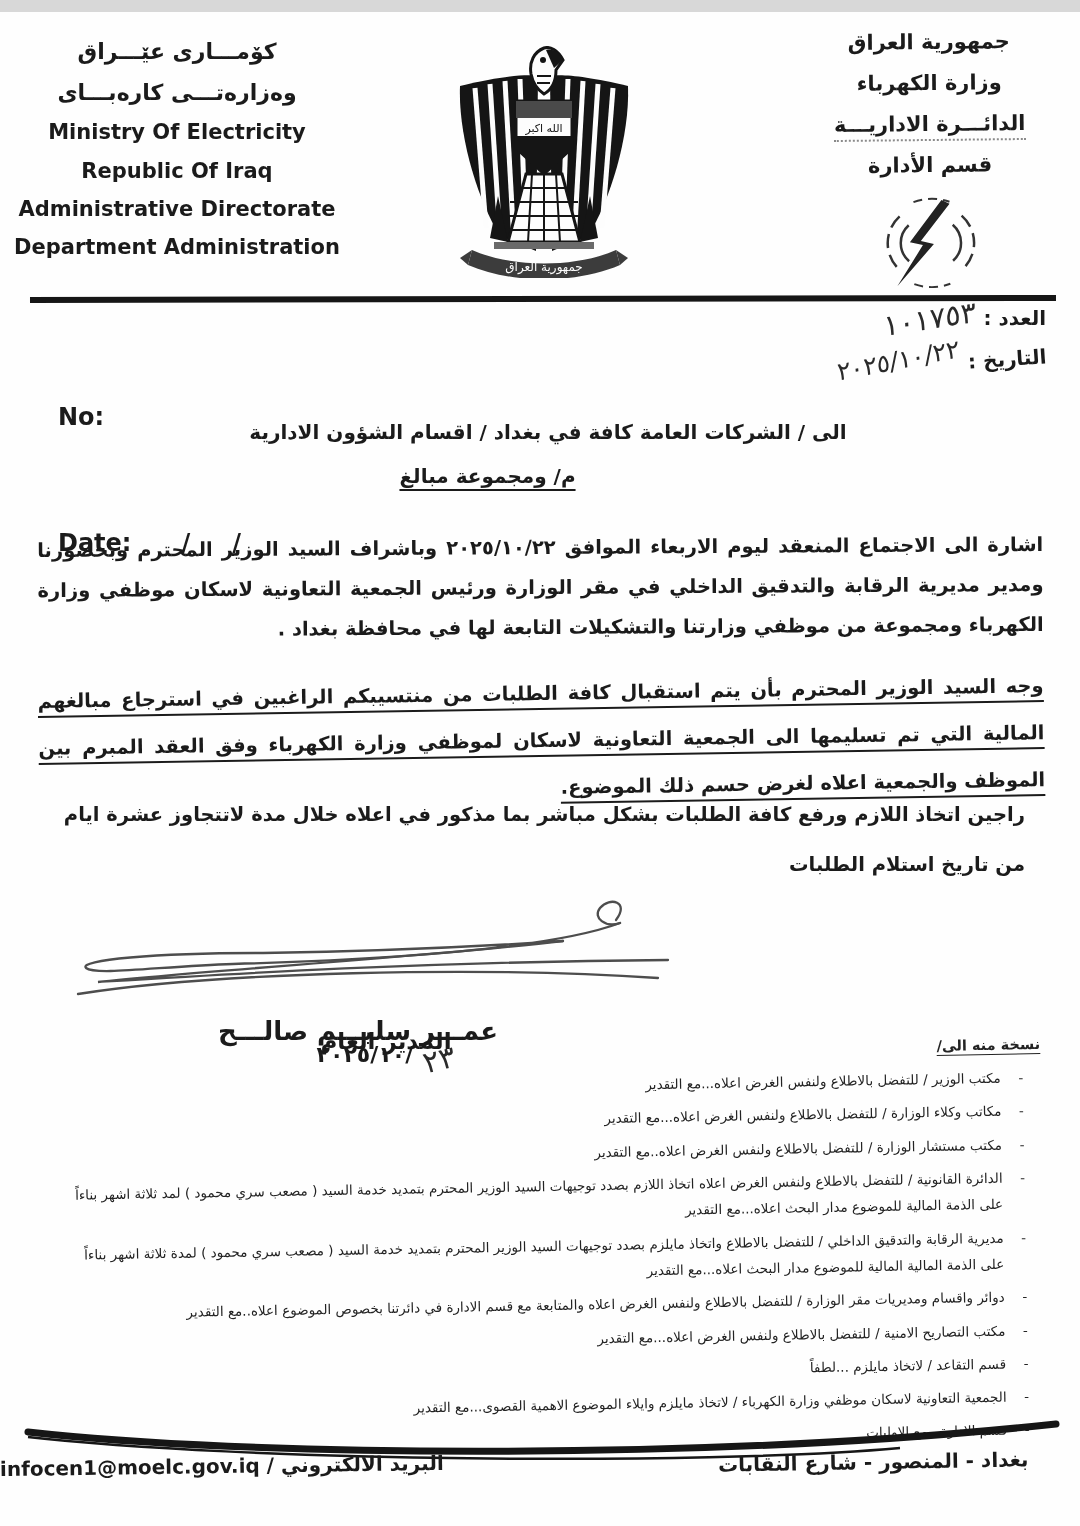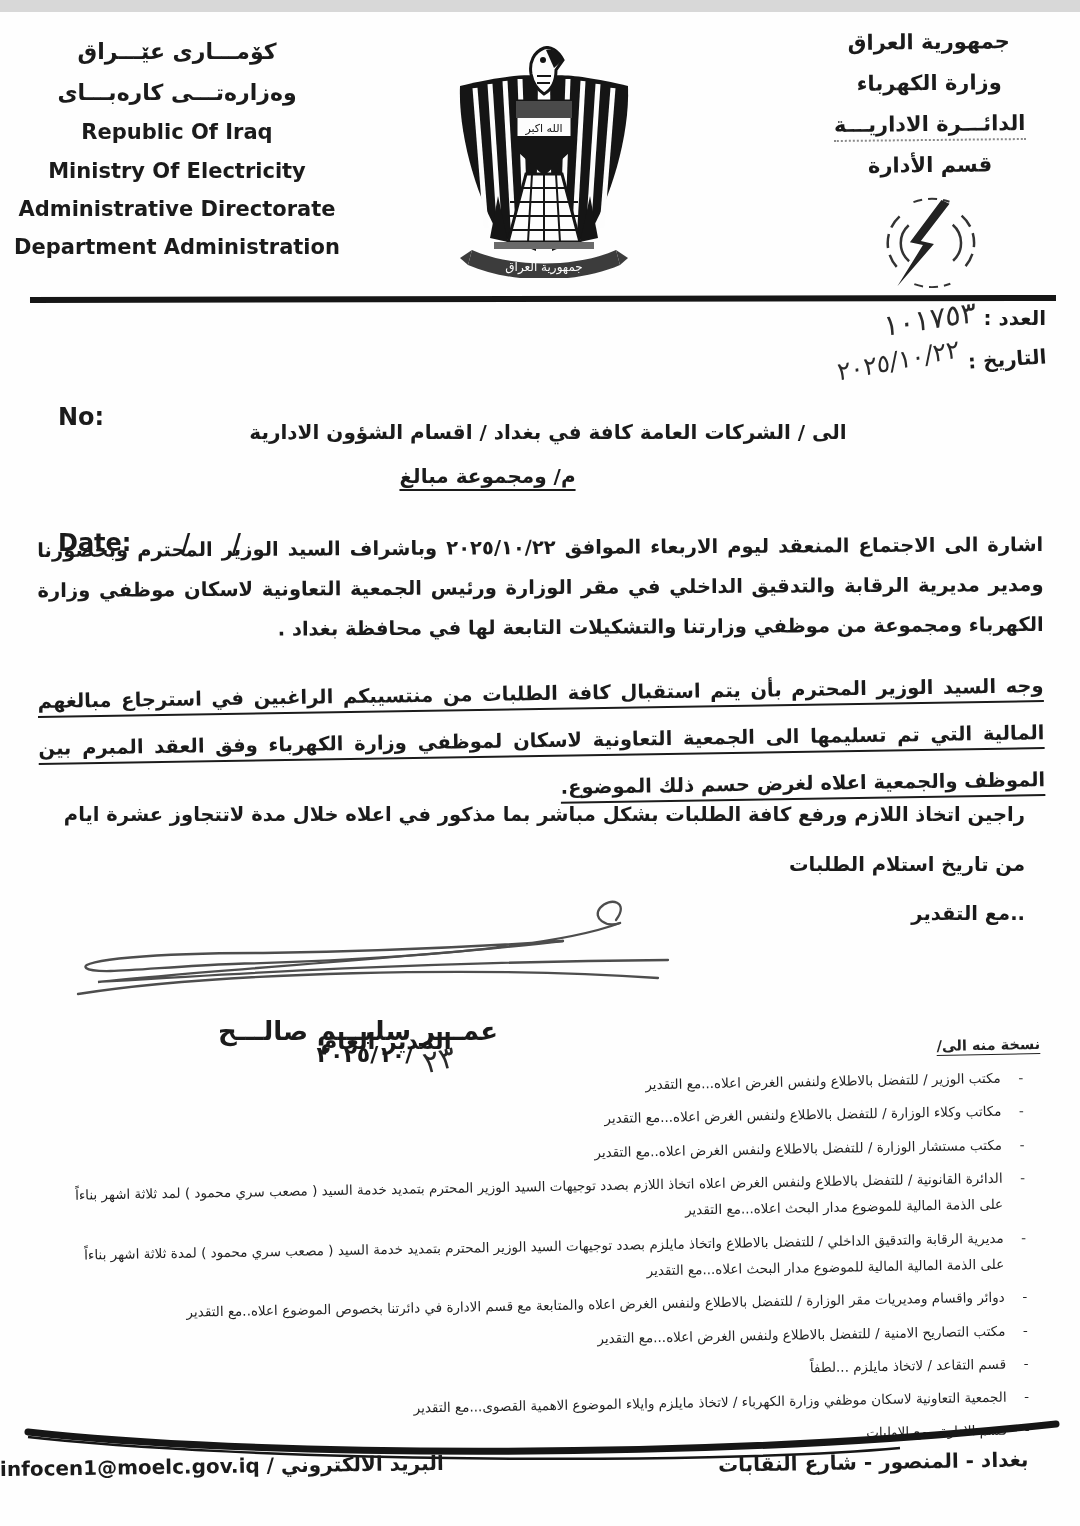--- a/index.html
+++ b/index.html
@@ -57,22 +57,22 @@
   .foot-left{position:absolute;left:0;top:1442px;font-weight:bold;font-size:20px;transform:rotate(-0.8deg);}
 </style>
 </head>
 <body>
 
 <div class="page">
 
   <div class="hdr-left">
     <div class="ku">كۆمـــارى عێـــراق</div>
     <div class="ku">وەزارەتـــى كارەبـــاى</div>
+    <div class="en">Ministry Of Electricity</div>
     <div class="en">Republic Of Iraq</div>
-    <div class="en">Ministry Of Electricity</div>
     <div class="en">Administrative Directorate</div>
     <div class="en">Department Administration</div>
   </div>
 
   <div class="emblem">
     <svg width="204" height="232" viewBox="0 0 204 232">
 
       <g>
         <path d="M18,40 C60,30 85,28 96,30 L94,205 L58,190 C36,155 16,90 18,40 Z" fill="#151515"></path>
         <path d="M33,42 L44,182" stroke="#fdfdfd" stroke-width="5" fill="none"></path>
@@ -158,21 +158,20 @@
 
   <div class="to-line">الى / الشركات العامة كافة في بغداد / اقسام الشؤون الادارية</div>
   <div class="subject"><span>م/ ومجموعة مبالغ</span></div>
 
   <div class="body-text">
     <div class="p1">اشارة الى الاجتماع المنعقد ليوم الاربعاء الموافق ٢٠٢٥/١٠/٢٢ وباشراف السيد الوزير المحترم وبحضورنا ومدير مديرية الرقابة والتدقيق الداخلي في مقر الوزارة ورئيس الجمعية التعاونية لاسكان موظفي وزارة الكهرباء ومجموعة من موظفي وزارتنا والتشكيلات التابعة لها في محافظة بغداد .</div>
     <div class="p2">وجه السيد الوزير المحترم بأن يتم استقبال كافة الطلبات من منتسيبكم الراغبين في استرجاع مبالغهم المالية التي تم تسليمها الى الجمعية التعاونية لاسكان لموظفي وزارة الكهرباء وفق العقد المبرم بين الموظف والجمعية اعلاه لغرض حسم ذلك الموضوع.</div>
   </div>
   <div class="p3">
     <div>راجين اتخاذ اللازم ورفع كافة الطلبات بشكل مباشر بما مذكور في اعلاه خلال مدة لاتتجاوز عشرة ايام من تاريخ استلام الطلبات</div>
-    <div>..مع التقدير</div>
   </div>
 
   <div class="sig-svg">
     <svg width="620" height="104" viewBox="0 0 620 104">
       <g stroke="#4d4d4d" stroke-width="2.3" fill="none" stroke-linecap="round">
         <path d="M558,22 C572,4 552,-2 542,10 C534,20 548,30 562,25"></path>
         <path d="M562,25 C490,52 310,62 175,66 C105,68 38,78 28,70 C20,62 95,55 205,55 C335,53 445,47 505,43"></path>
         <path d="M505,43 C380,58 150,72 40,84 C170,76 360,64 610,62"></path>
         <path d="M20,96 C160,74 420,68 600,80"></path>
       </g>

